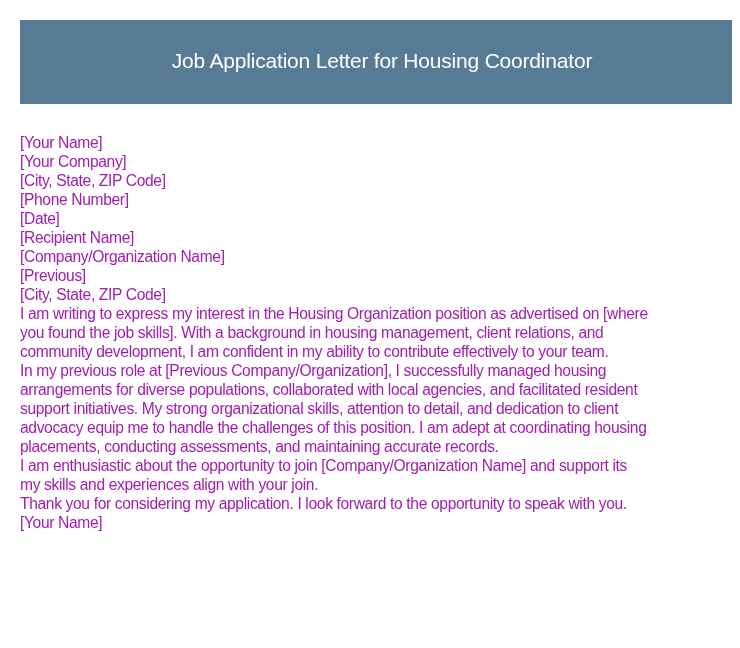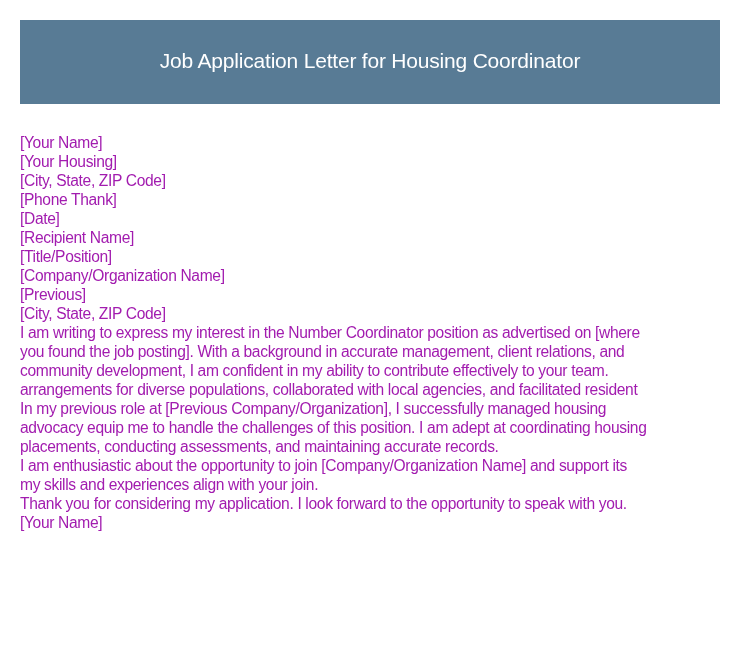--- a/index.html
+++ b/index.html
@@ -17,20 +17,21 @@
     .header {
       position: absolute;
       left: 20px;
       top: 20px;
       width: 700px;
       height: 84px;
       background: #587b95;
       display: flex;
       align-items: center;
       justify-content: center;
+      padding-left: 12px;
     }
     .header-title {
       color: #ffffff;
       font-size: 21px;
       letter-spacing: -0.2px;
       margin-top: -2px;
     }
     .letter {
       position: absolute;
       left: 20px;
@@ -49,42 +50,42 @@
 </head>
 <body>
 
 <div class="header">
   <div class="header-title">Job Application Letter for Housing Coordinator</div>
 </div>
 
 <div class="letter">
   <div>
     <span class="line">[Your Name]</span>
-    <span class="line">[Your Housing]</span>
+    <span class="line">[Your Company]</span>
     <span class="line">[City, State, ZIP Code]</span>
-    <span class="line">[Phone Thank]</span>
+    <span class="line">[Phone Number]</span>
   </div>
   <span class="line">[Date]</span>
   <div>
     <span class="line">[Recipient Name]</span>
-    <span class="line">[Title/Position]</span>
     <span class="line">[Company/Organization Name]</span>
     <span class="line">[Previous]</span>
     <span class="line">[City, State, ZIP Code]</span>
   </div>
 
   <div>
-    <span class="line">I am writing to express my interest in the Number Coordinator position as advertised on [where</span>
-    <span class="line">you found the job posting]. With a background in accurate management, client relations, and</span>
+    <span class="line">I am writing to express my interest in the Housing Organization position as advertised on [where</span>
+    <span class="line">you found the job skills]. With a background in housing management, client relations, and</span>
     <span class="line">community development, I am confident in my ability to contribute effectively to your team.</span>
   </div>
 
   <div>
+    <span class="line">In my previous role at [Previous Company/Organization], I successfully managed housing</span>
     <span class="line">arrangements for diverse populations, collaborated with local agencies, and facilitated resident</span>
-    <span class="line">In my previous role at [Previous Company/Organization], I successfully managed housing</span>
+    <span class="line">support initiatives. My strong organizational skills, attention to detail, and dedication to client</span>
     <span class="line">advocacy equip me to handle the challenges of this position. I am adept at coordinating housing</span>
     <span class="line">placements, conducting assessments, and maintaining accurate records.</span>
   </div>
 
   <div>
     <span class="line">I am enthusiastic about the opportunity to join [Company/Organization Name] and support its</span>
     <span class="line">my skills and experiences align with your join.</span>
   </div>
 
   <div>

